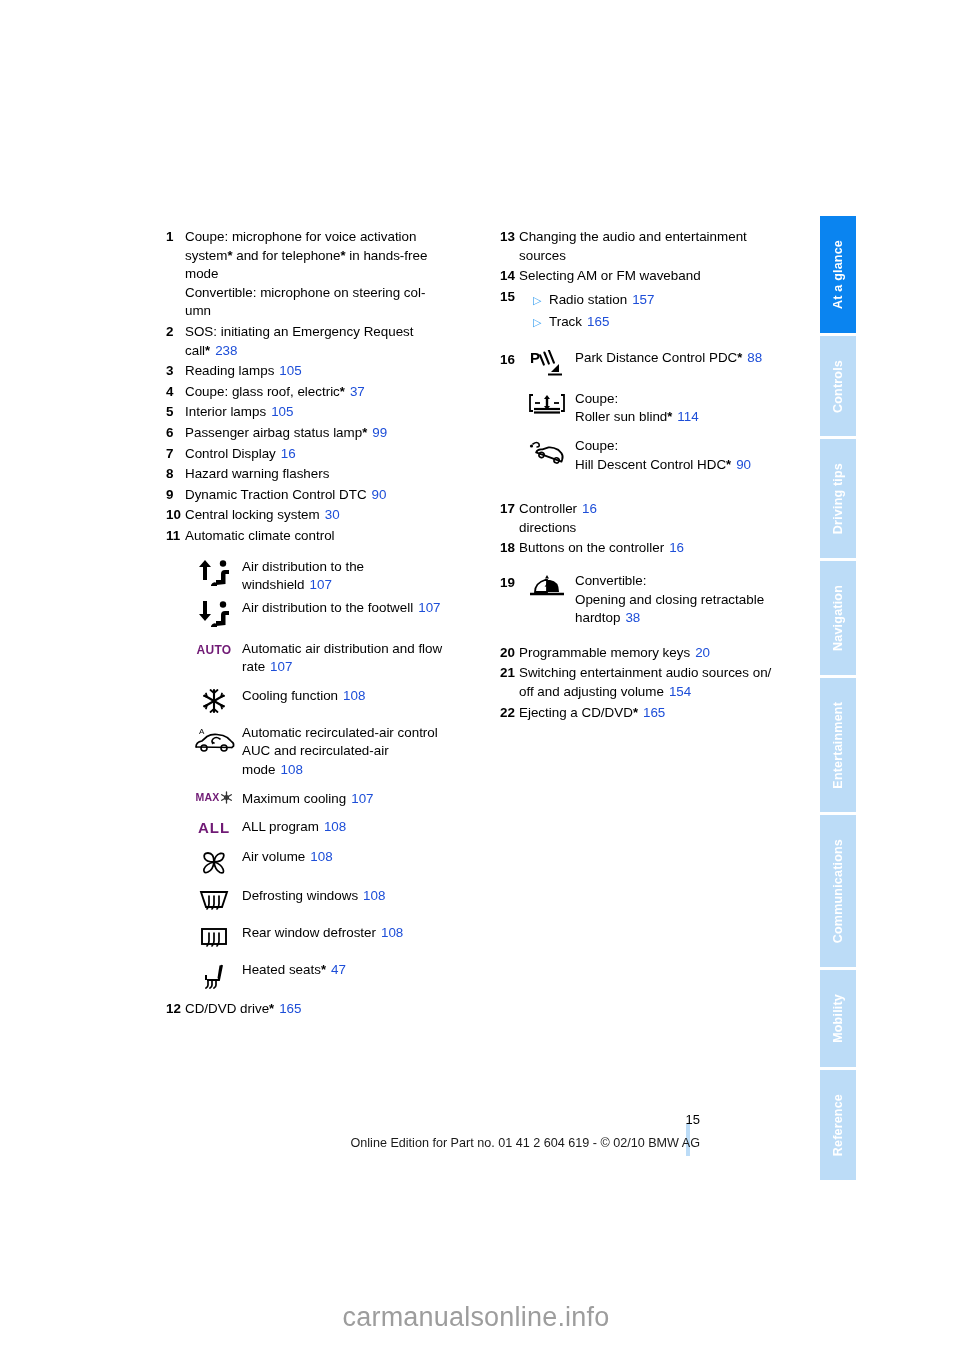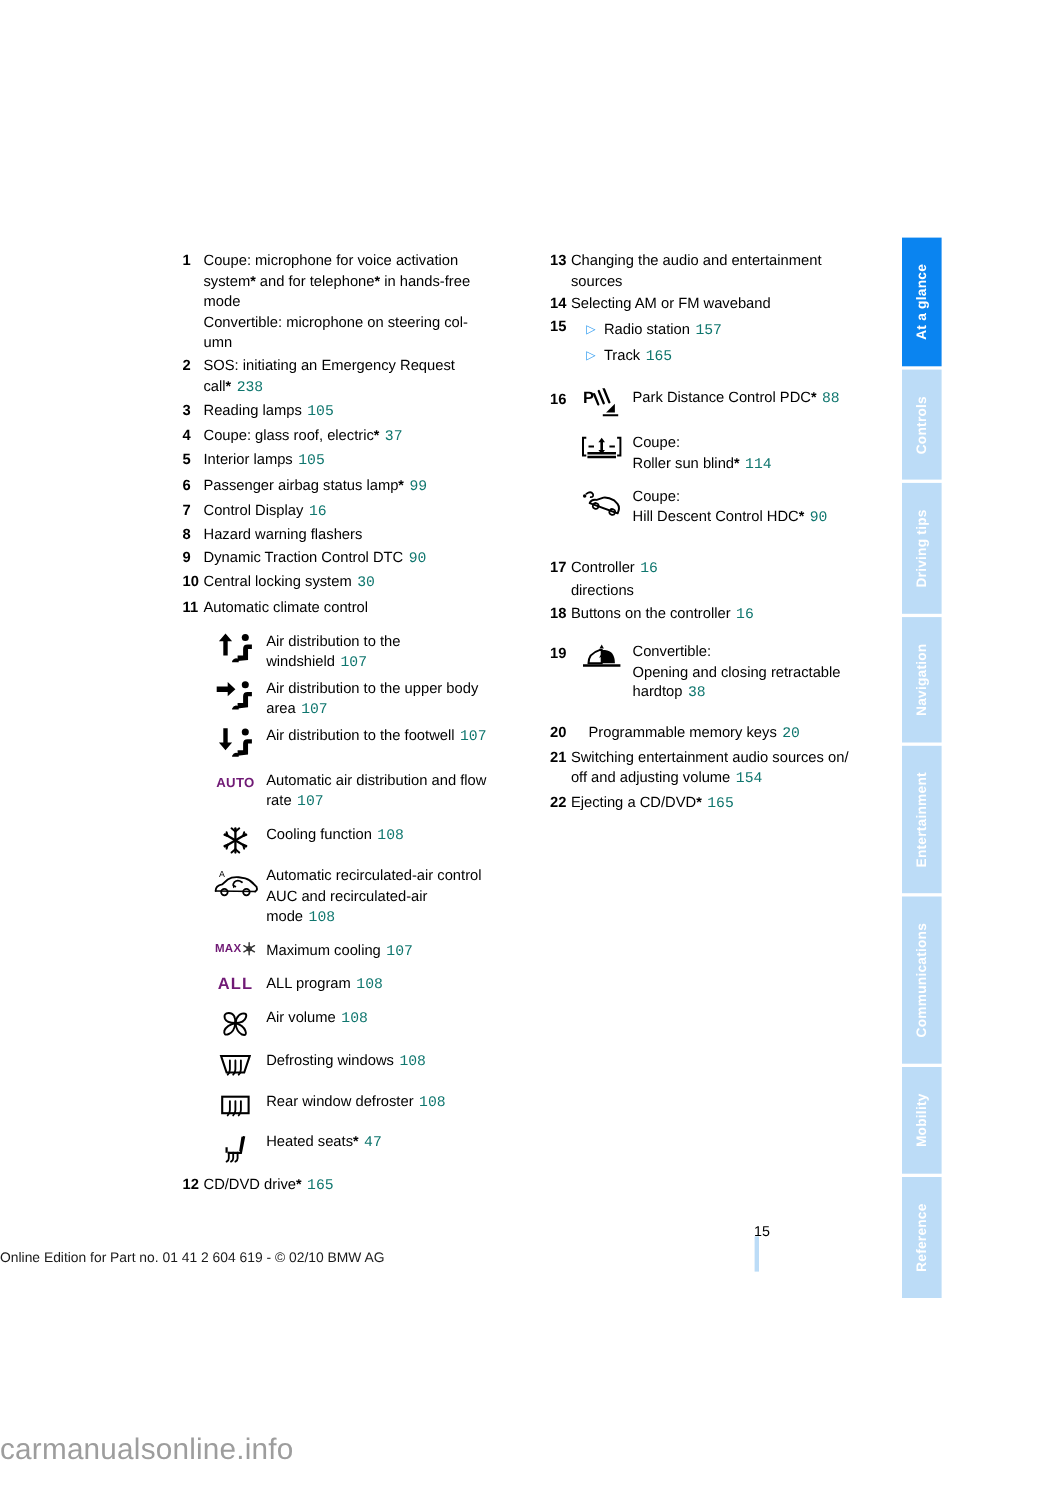--- a/index.html
+++ b/index.html
@@ -50,21 +50,21 @@
 
   .entry { display: flex; align-items: flex-start; margin-bottom: 2px; }
   .entry .num {
     font-weight: bold;
     min-width: 19px;
     flex: 0 0 auto;
     text-align: left;
   }
   .entry .body { flex: 1 1 auto; }
   .txt-line { display: block; }
-  .ref { color: #0f766e; margin-left: 5px; font-family: Liberation Mono, monospace; }
+  .ref { color: #1d4ed8; margin-left: 5px; }
   .ast { font-weight: bold; font-size: 13px; }
 
   
   .sub { display: flex; align-items: flex-start; margin-left: 14px; margin-top: 3px; }
   .sub .bullet {
     color: #2f9bf0;
     flex: 0 0 auto;
     width: 16px;
     font-size: 11px;
     line-height: 19px;
@@ -91,30 +91,30 @@
   .txt-icon { font-size: 12px; font-weight: 700; color: #701a75; letter-spacing: .3px; }
   .txt-icon.small { font-size: 10.5px; }
   .txt-maxwrap { display: flex; align-items: center; line-height: 1.0; }
   #page-number {
     position: absolute; left: 0; top: 1112px; width: 700px;
     text-align: right;
     font-size: 13px; color: #000;
   }
   #footer-text {
     position: absolute; left: 0; top: 1136px; width: 700px;
-    text-align: left;
+    text-align: right;
     font-size: 12.6px; color: #1a1a1a;
   }
   #footer-rule {
     position: absolute; left: 686px; top: 1124px;
     width: 4px; height: 32px; background: #bcdcf7;
   }
   #watermark {
     position: absolute; left: 0; top: 1302px; width: 952px;
-    text-align: left;
+    text-align: center;
     font-size: 27px; color: #9d9d9d; letter-spacing: .2px;
   }
 </style>
 </head>
 <body>
 
 <div id="page">
 
   <div class="col" id="col-left">
 
@@ -206,34 +206,20 @@
             <path d="M20 26 L20 21 L25 21 L25 15 Q25 11 29 11 L33 11 L33 15 L29.5 15 L29.5 25 Z" fill="#000"></path>
             <path d="M15 26 Q17 22 21 24 L21 27 L15 27 Z" fill="#000"></path>
           </svg>
         </span>
         <span class="icon-text">
           <span class="txt-line">Air distribution to the</span>
           <span class="txt-line"><span>windshield</span><span class="ref">107</span></span>
         </span>
       </div>
 
-      <div class="icon-row tight">
-        <span class="icon-cell">
-          <svg width="36" height="30" viewBox="0 0 36 30">
-            <path d="M1 6 L11 6 L11 2 L18 8.5 L11 15 L11 11 L1 11 Z" fill="#000"></path>
-            <circle cx="27" cy="4.5" r="3.2" fill="#000"></circle>
-            <path d="M20 26 L20 21 L25 21 L25 15 Q25 11 29 11 L33 11 L33 15 L29.5 15 L29.5 25 Z" fill="#000"></path>
-            <path d="M15 26 Q17 22 21 24 L21 27 L15 27 Z" fill="#000"></path>
-          </svg>
-        </span>
-        <span class="icon-text">
-          <span class="txt-line">Air distribution to the upper body</span>
-          <span class="txt-line"><span>area</span><span class="ref">107</span></span>
-        </span>
-      </div>
 
       <div class="icon-row">
         <span class="icon-cell">
           <svg width="36" height="30" viewBox="0 0 36 30">
             <path d="M7 1 L7 14 L3 14 L9 21 L15 14 L11 14 L11 1 Z" fill="#000"></path>
             <circle cx="27" cy="4.5" r="3.2" fill="#000"></circle>
             <path d="M20 26 L20 21 L25 21 L25 15 Q25 11 29 11 L33 11 L33 15 L29.5 15 L29.5 25 Z" fill="#000"></path>
             <path d="M15 26 Q17 22 21 24 L21 27 L15 27 Z" fill="#000"></path>
           </svg>
         </span>
@@ -521,21 +507,21 @@
           <path d="M21 2 L23 5.5 L19 5.5 Z" fill="#000"></path>
         </svg>
       </span>
       <span class="icon-text">
         <span class="txt-line">Convertible:</span>
         <span class="txt-line">Opening and closing retractable</span>
         <span class="txt-line"><span>hardtop</span><span class="ref">38</span></span>
       </span>
     </div>
 
-    <div class="entry" style="margin-top:16px;gap:16px;">
+    <div class="entry" style="margin-top:16px;">
       <span class="num">20</span>
       <span class="body">
         <span>Programmable memory keys</span><span class="ref">20</span>
       </span>
     </div>
 
     <div class="entry">
       <span class="num">21</span>
       <span class="body">
         <span class="txt-line">Switching entertainment audio sources on/</span>

